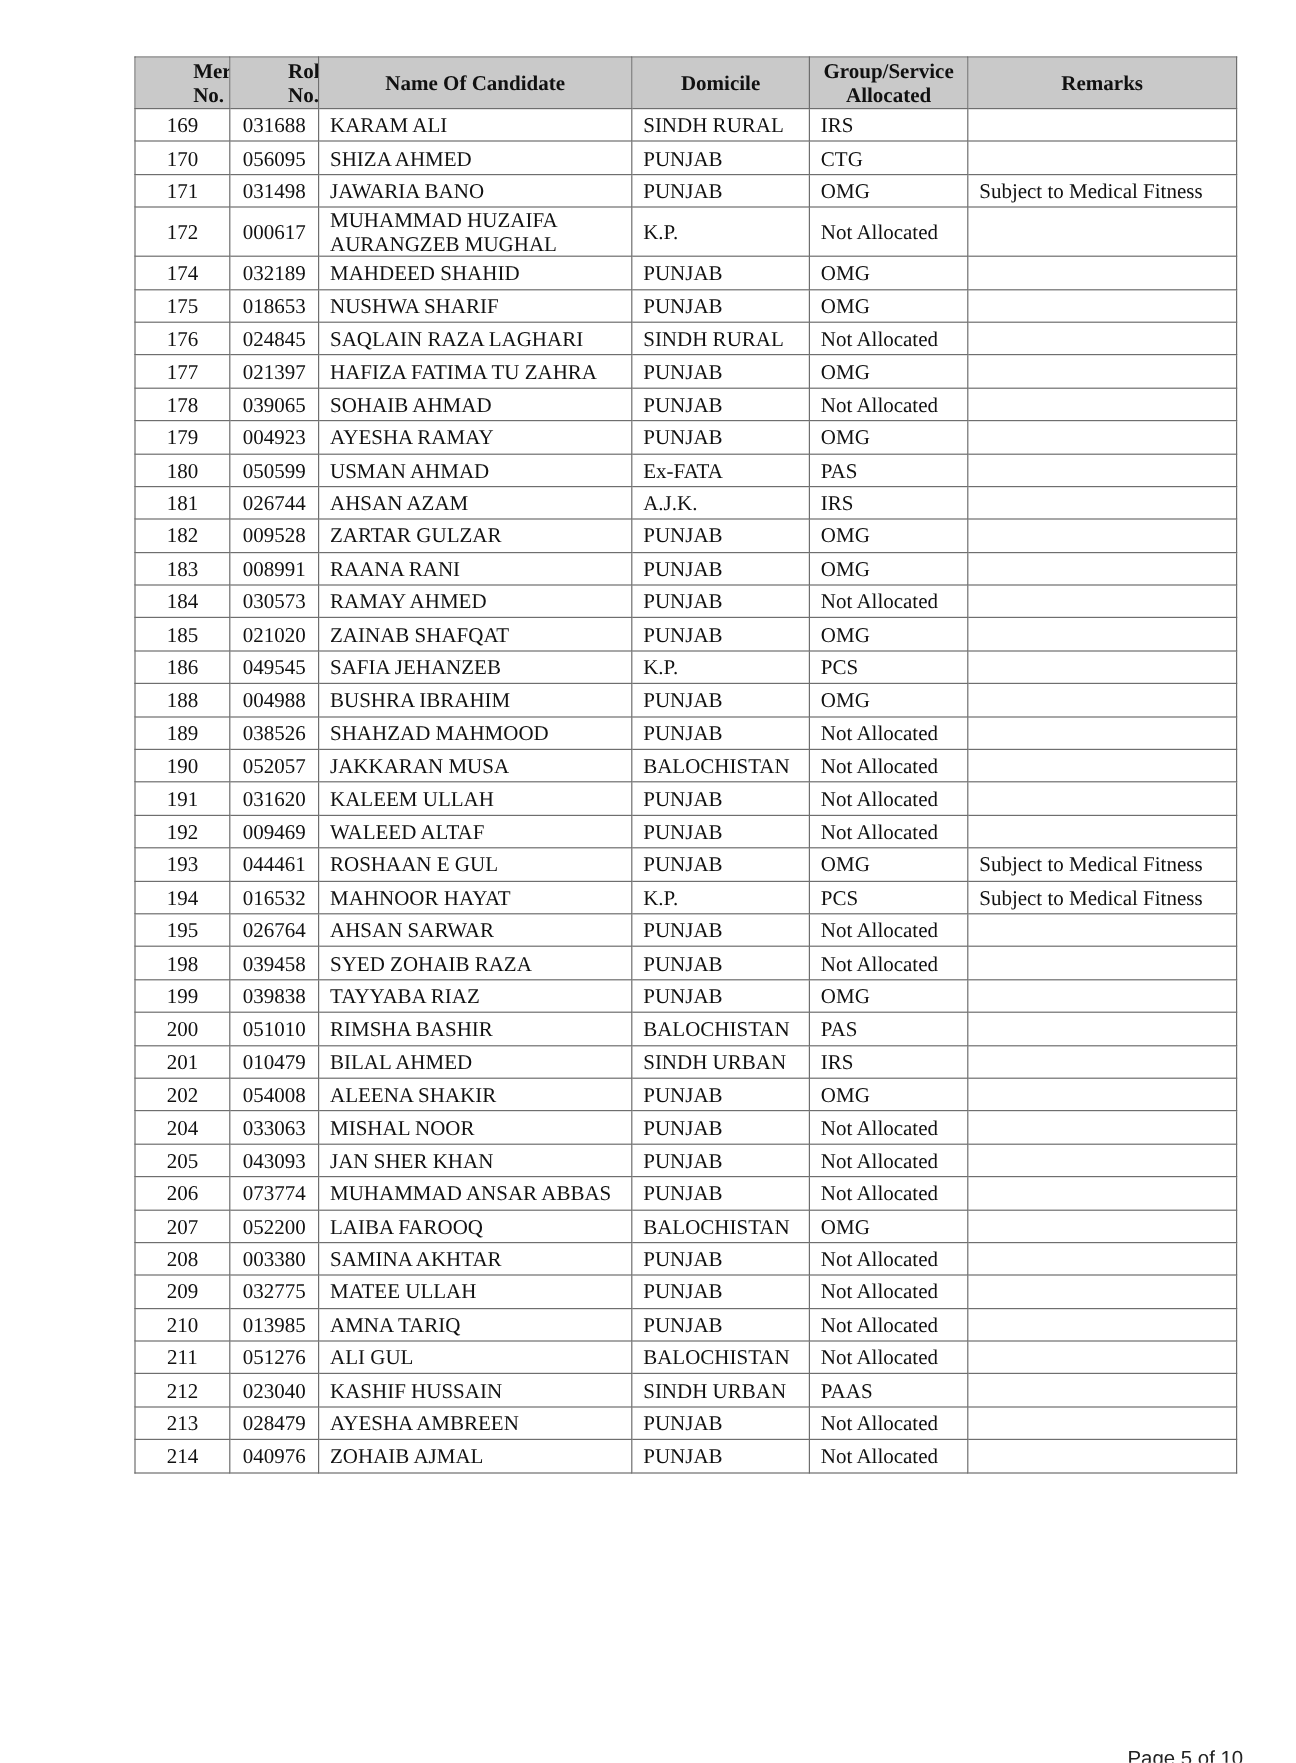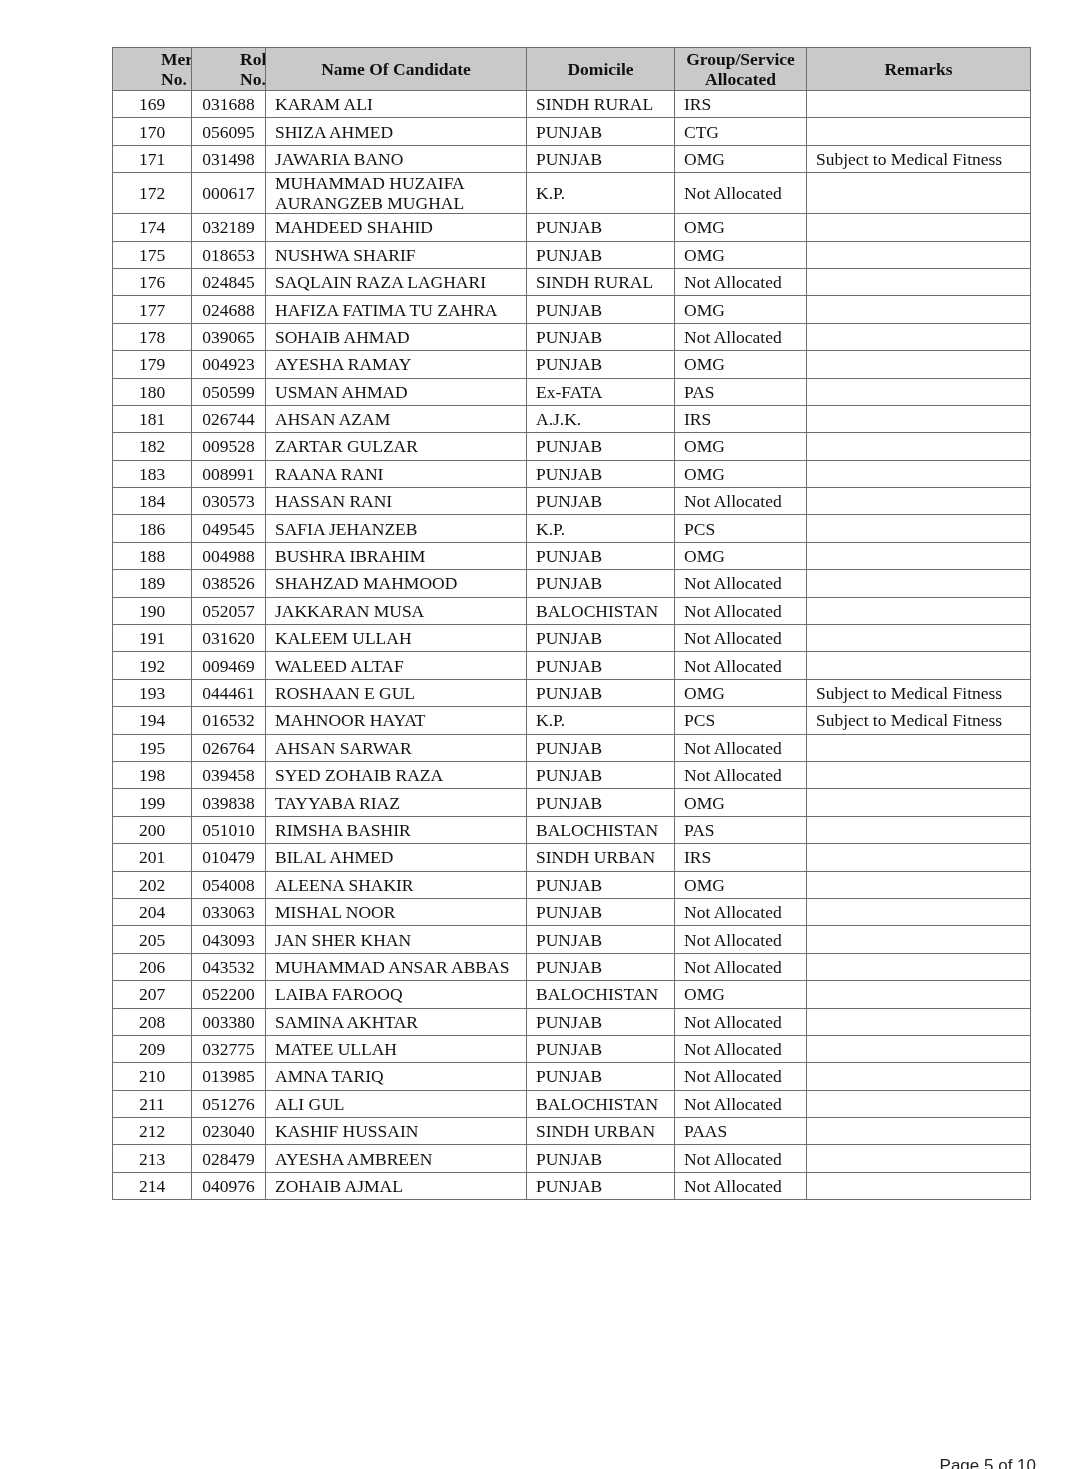--- a/index.html
+++ b/index.html
@@ -96,21 +96,21 @@
         <tr>
           <td class="num">176</td>
           <td class="num">024845</td>
           <td class="name">SAQLAIN RAZA LAGHARI</td>
           <td>SINDH RURAL</td>
           <td>Not Allocated</td>
           <td></td>
         </tr>
         <tr>
           <td class="num">177</td>
-          <td class="num">024688</td>
+          <td class="num">021397</td>
           <td class="name">HAFIZA FATIMA TU ZAHRA</td>
           <td>PUNJAB</td>
           <td>OMG</td>
           <td></td>
         </tr>
         <tr>
           <td class="num">178</td>
           <td class="num">039065</td>
           <td class="name">SOHAIB AHMAD</td>
           <td>PUNJAB</td>
@@ -153,23 +153,31 @@
           <td class="num">183</td>
           <td class="num">008991</td>
           <td class="name">RAANA RANI</td>
           <td>PUNJAB</td>
           <td>OMG</td>
           <td></td>
         </tr>
         <tr>
           <td class="num">184</td>
           <td class="num">030573</td>
-          <td class="name">HASSAN RANI</td>
-          <td>PUNJAB</td>
-          <td>Not Allocated</td>
+          <td class="name">RAMAY AHMED</td>
+          <td>PUNJAB</td>
+          <td>Not Allocated</td>
+          <td></td>
+        </tr>
+        <tr>
+          <td class="num">185</td>
+          <td class="num">021020</td>
+          <td class="name">ZAINAB SHAFQAT</td>
+          <td>PUNJAB</td>
+          <td>OMG</td>
           <td></td>
         </tr>
         <tr>
           <td class="num">186</td>
           <td class="num">049545</td>
           <td class="name">SAFIA JEHANZEB</td>
           <td>K.P.</td>
           <td>PCS</td>
           <td></td>
         </tr>
@@ -288,21 +296,21 @@
         <tr>
           <td class="num">205</td>
           <td class="num">043093</td>
           <td class="name">JAN SHER KHAN</td>
           <td>PUNJAB</td>
           <td>Not Allocated</td>
           <td></td>
         </tr>
         <tr>
           <td class="num">206</td>
-          <td class="num">043532</td>
+          <td class="num">073774</td>
           <td class="name">MUHAMMAD ANSAR ABBAS</td>
           <td>PUNJAB</td>
           <td>Not Allocated</td>
           <td></td>
         </tr>
         <tr>
           <td class="num">207</td>
           <td class="num">052200</td>
           <td class="name">LAIBA FAROOQ</td>
           <td>BALOCHISTAN</td>

